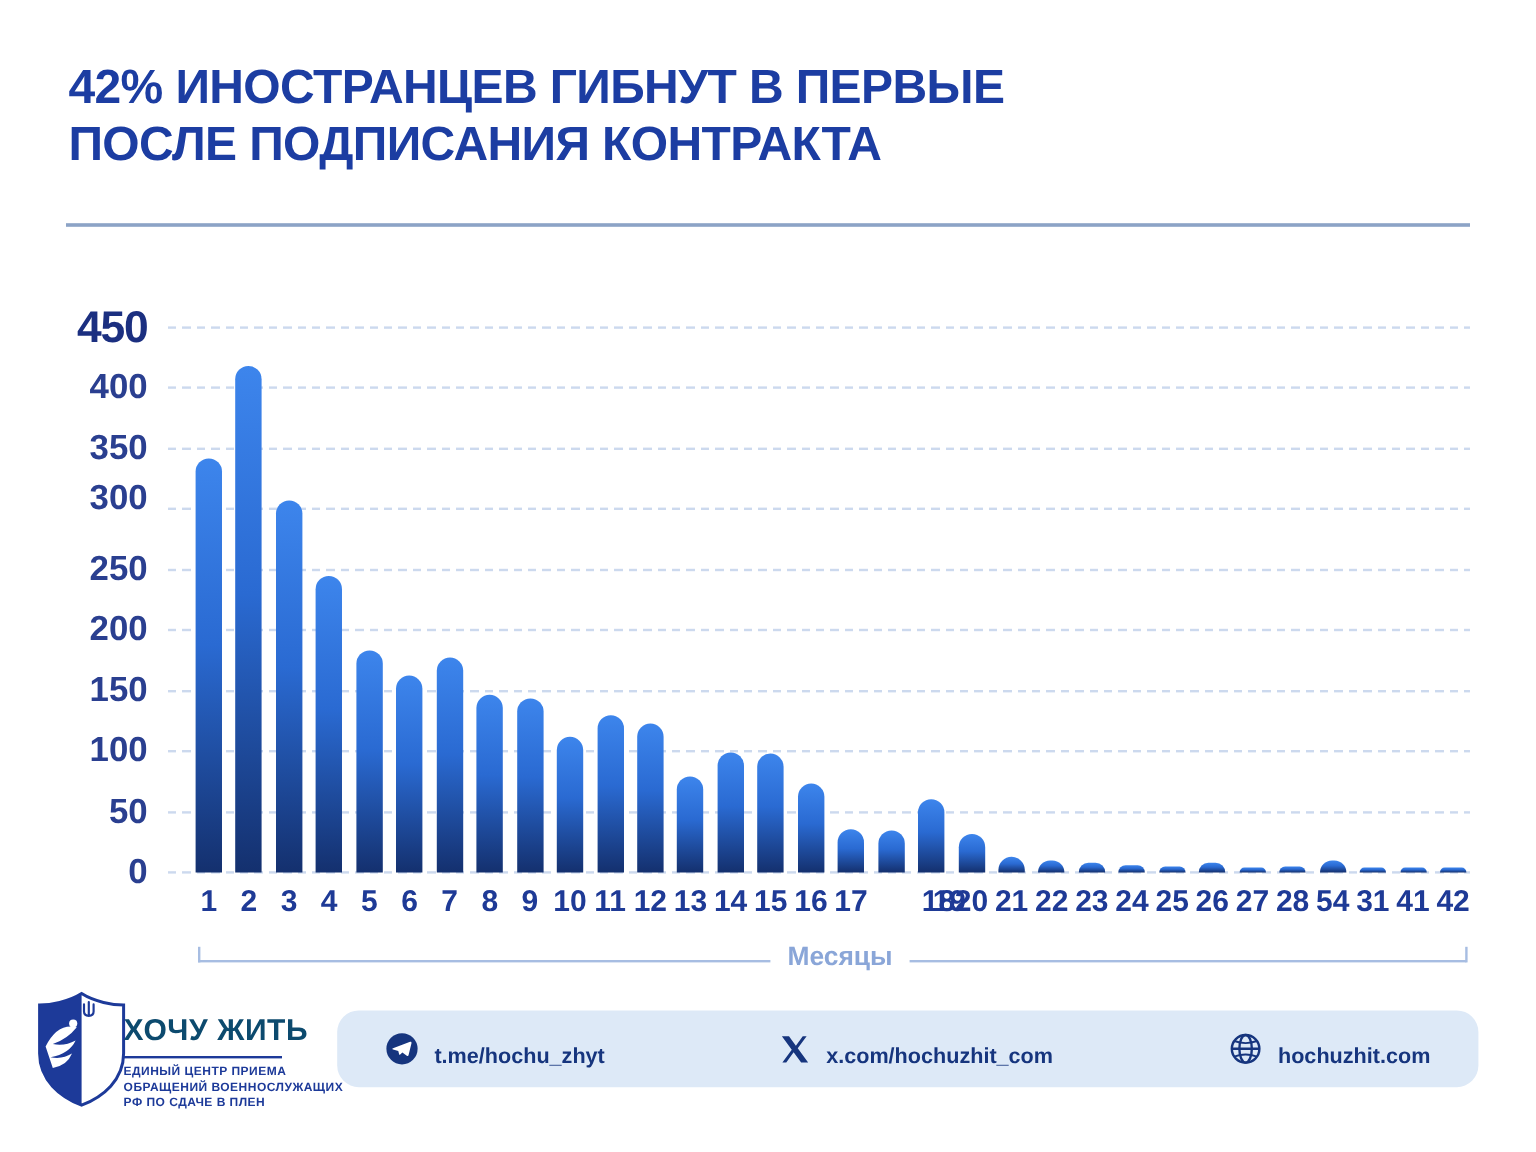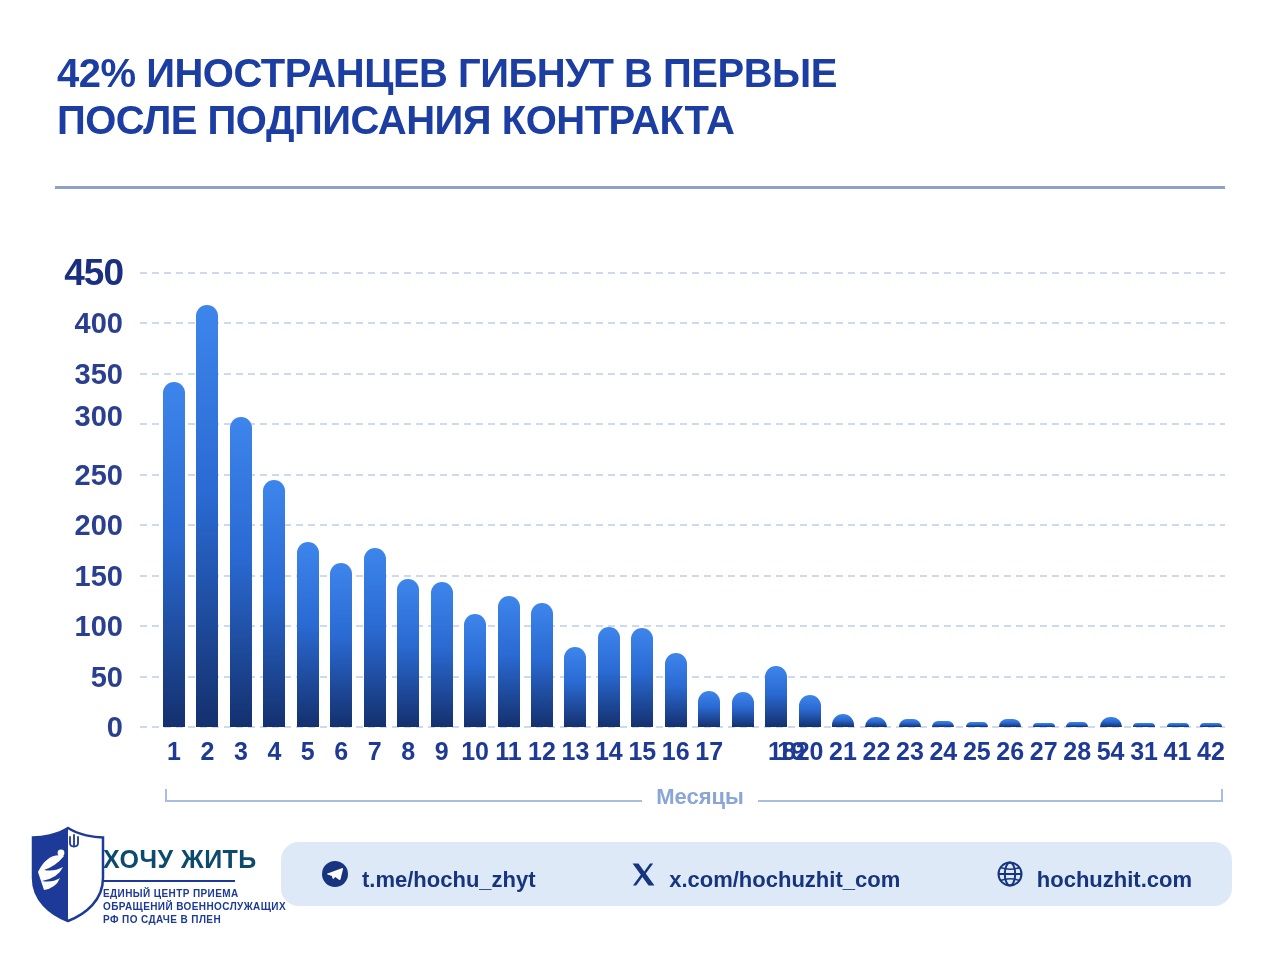--- a/index.html
+++ b/index.html
@@ -31,21 +31,21 @@
   
   .logo-shield{position:absolute;left:30px;top:826px;}
   .logo-text{position:absolute;left:103px;top:845px;width:150px;}
   .logo-name{font-size:25px;font-weight:800;color:#0c4a6e;letter-spacing:0.5px;white-space:nowrap;}
   .logo-rule{width:132px;height:2px;background:#1d3a99;margin:6px 0 5px 0;}
   .logo-sub{font-size:10px;line-height:13px;font-weight:700;color:#1d3a99;letter-spacing:0.4px;white-space:nowrap;}
   .contact-pill{position:absolute;left:281px;top:842px;width:951px;height:64px;border-radius:18px;
                 background:#dde9f7;display:flex;align-items:center;justify-content:space-between;
                 padding:0 40px;box-sizing:border-box;}
   .contact-item{display:flex;align-items:center;gap:13px;}
-  .contact-label{font-size:22px;font-weight:600;color:#16357e;white-space:nowrap;margin-top:12px;}
+  .contact-label{font-size:18px;font-weight:600;color:#16357e;white-space:nowrap;margin-top:12px;}
   .icon{display:inline-flex;align-items:center;justify-content:center;}
 </style>
 </head>
 <body>
 
 <div class="canvas">
 
   <div class="title">
     <span>42% ИНОСТРАНЦЕВ ГИБНУТ В ПЕРВЫЕ</span><br>
     <span>ПОСЛЕ ПОДПИСАНИЯ КОНТРАКТА</span>

